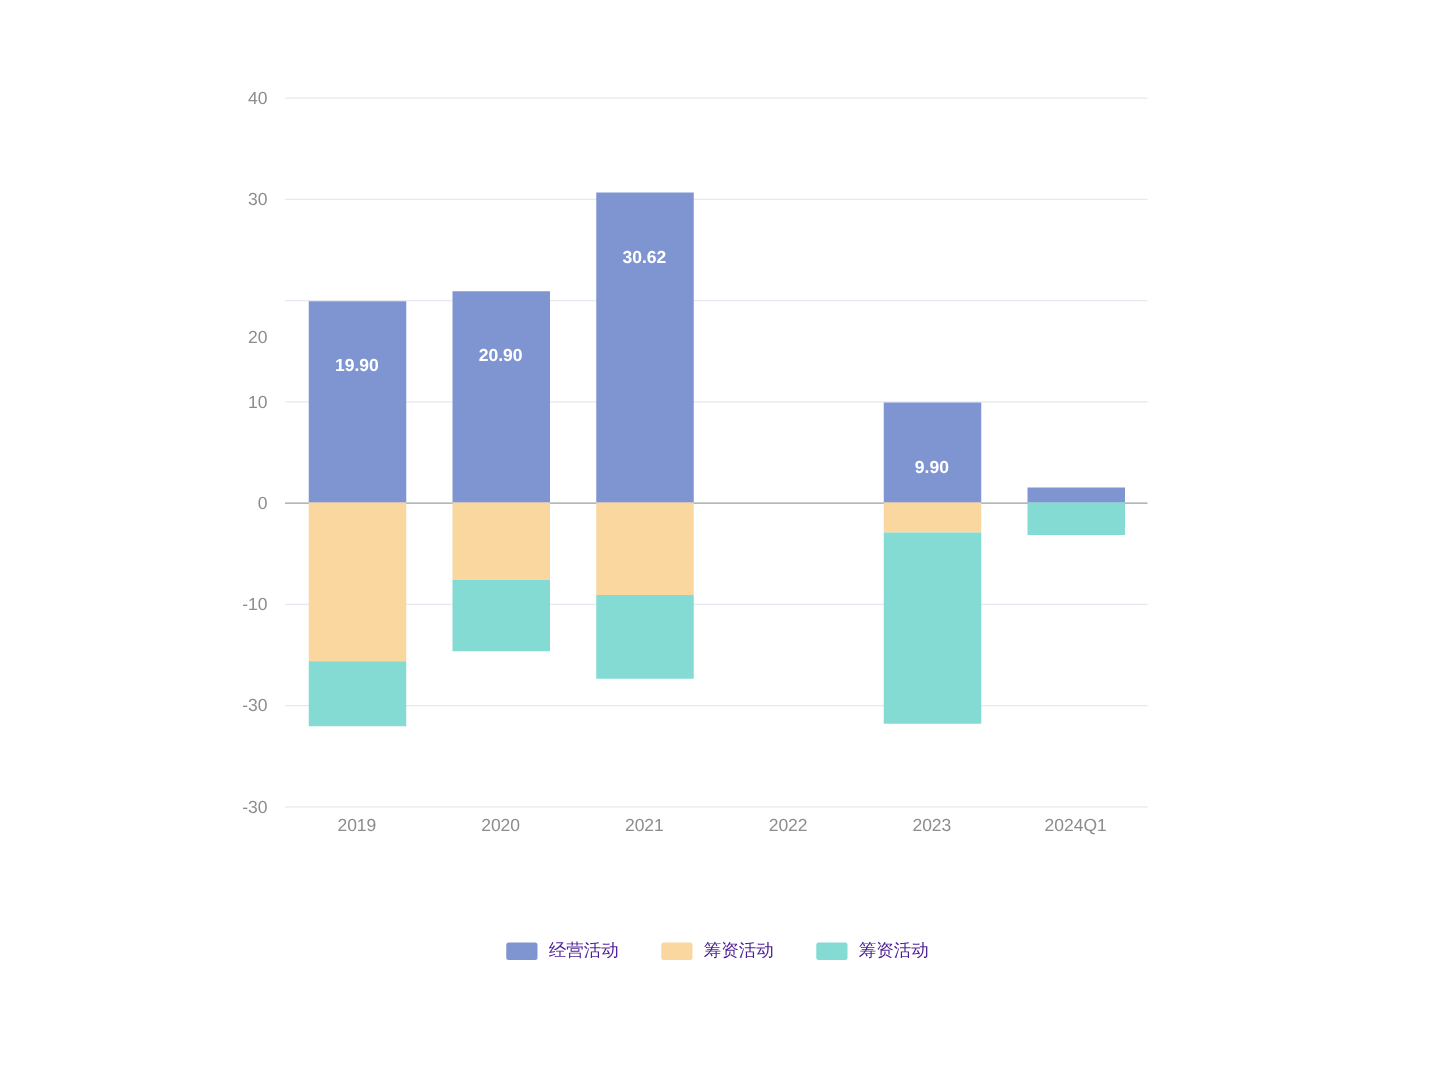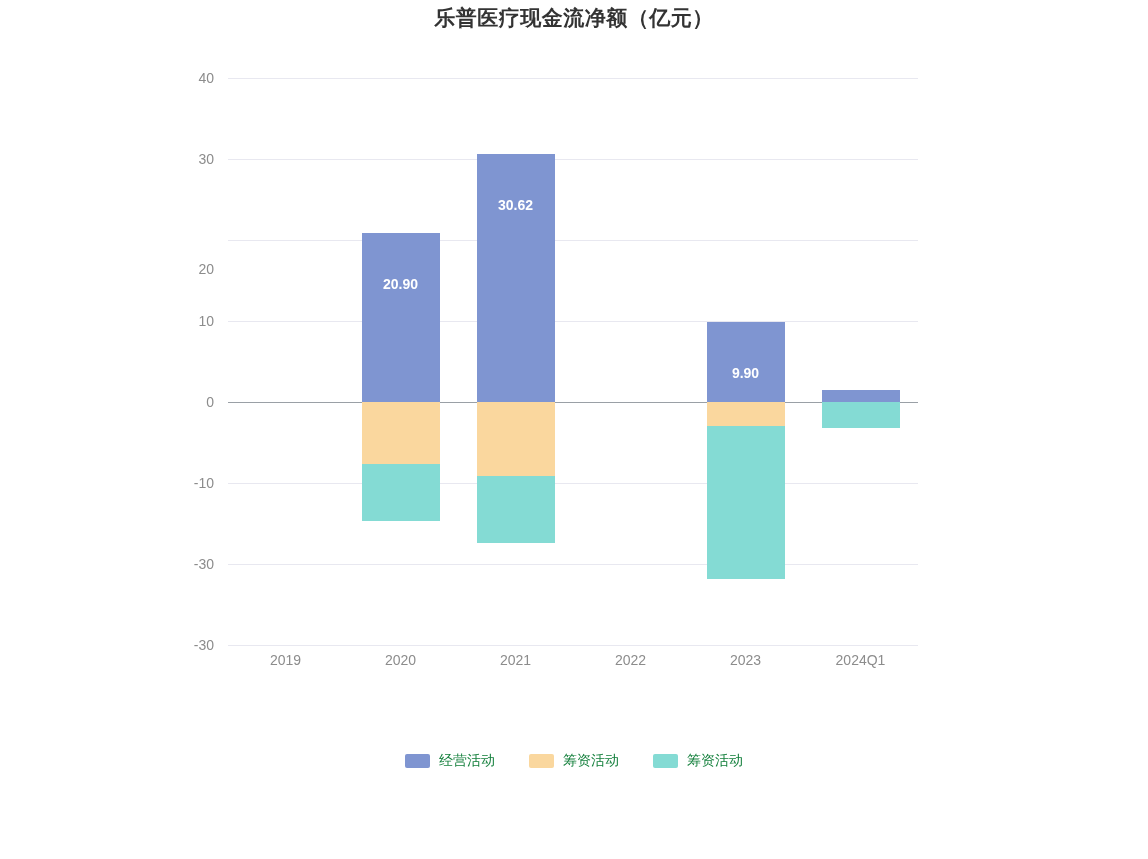--- a/index.html
+++ b/index.html
@@ -105,57 +105,62 @@
     gap: 9px;
   }
   .legend-swatch {
     width: 25px;
     height: 14px;
     border-radius: 2px;
     display: block;
   }
   .legend-label {
     font-size: 14px;
-    color: #15803d;
+    color: #4c1d95;
     text-align: center;
   }
   .source {
     position: absolute;
     top: 818px;
     left: 0;
     width: 1148px;
     text-align: center;
     font-size: 15px;
     color: #444444;
   }
 </style>
 </head>
 <body>
 
 <div class="page">
 
-  <div class="chart-title">乐普医疗现金流净额（亿元）</div>
 
   <div class="plot" id="plot">
       <div class="gridline" style="top: 0px;"></div>
       <div class="ylabel" style="top: 0px; text-align: right;">40</div>
       <div class="gridline" style="top: 81px;"></div>
       <div class="ylabel" style="top: 81px;">30</div>
       <div class="gridline" style="top: 162px;"></div>
       <div class="ylabel" style="top: 162px; margin-top: 29px;">20</div>
       <div class="gridline" style="top: 243px;"></div>
       <div class="ylabel" style="top: 243px;">10</div>
       <div class="axis-zero" style="top: 324px;"></div>
       <div class="ylabel" style="top: 324px;">0</div>
       <div class="gridline" style="top: 405px;"></div>
       <div class="ylabel" style="top: 405px;">-10</div>
       <div class="gridline" style="top: 486px;"></div>
       <div class="ylabel" style="top: 486px;">-30</div>
       <div class="gridline" style="top: 567px;"></div>
       <div class="ylabel" style="top: 567px;">-30</div>
+      <div class="bar" style="left: 57.5px; top: 0px; width: 78px; height: 567px;">
+        <div class="seg" style="top: 162.81px; height: 161.19px; background: rgb(127, 149, 209);"></div>
+        <div class="bar-value" style="top: 213.81px;">19.90</div>
+        <div class="seg" style="top: 324px; height: 127.17px; background: rgb(250, 215, 158);"></div>
+        <div class="seg" style="top: 451.17px; height: 51.84px; background: rgb(132, 219, 212);"></div>
+      </div>
       <div class="xlabel" style="left: 57.5px;">2019</div>
       <div class="bar" style="left: 172.5px; top: 0px; width: 78px; height: 567px;">
         <div class="seg" style="top: 154.71px; height: 169.29px; background: rgb(127, 149, 209);"></div>
         <div class="bar-value" style="top: 205.71px;">20.90</div>
         <div class="seg" style="top: 324px; height: 62.37px; background: rgb(250, 215, 158);"></div>
         <div class="seg" style="top: 386.37px; height: 56.7px; background: rgb(132, 219, 212);"></div>
       </div>
       <div class="xlabel" style="left: 172.5px;">2020</div>
       <div class="bar" style="left: 287.5px; top: 0px; width: 78px; height: 567px;">
         <div class="seg" style="top: 75.978px; height: 248.022px; background: rgb(127, 149, 209);"></div>

